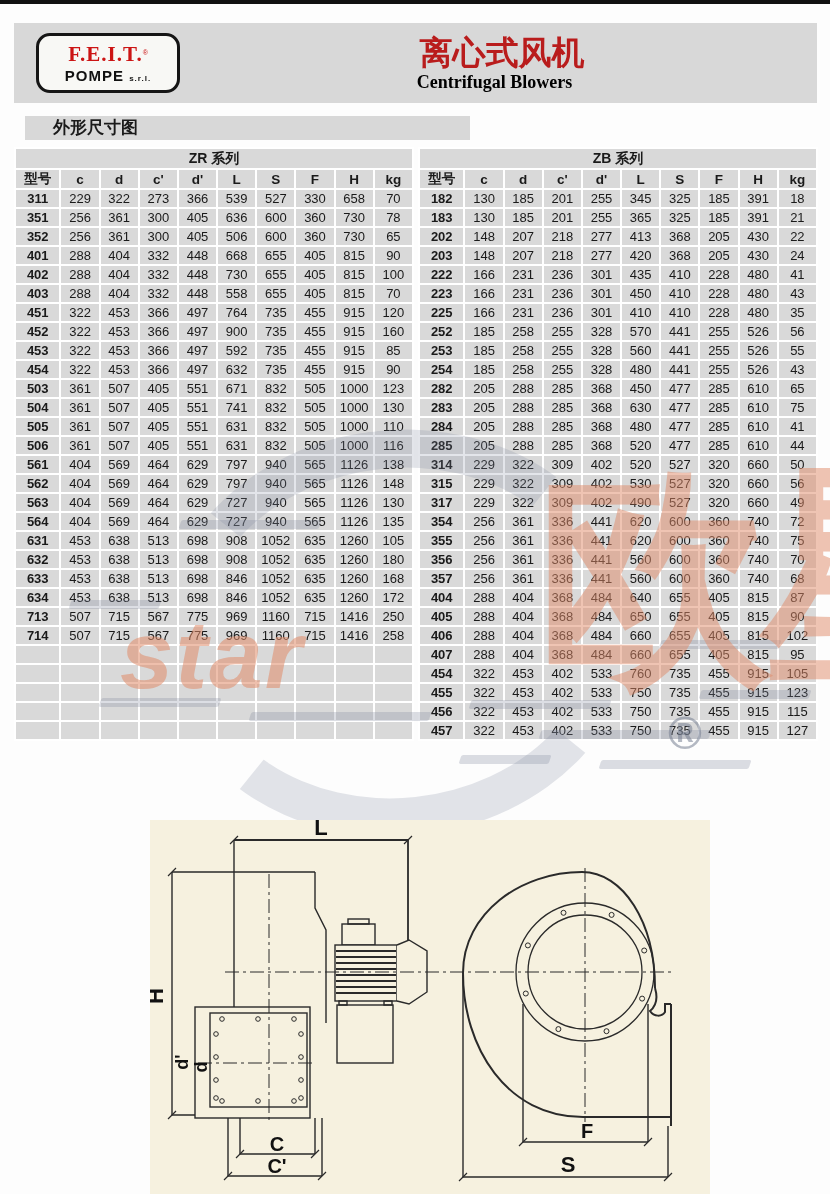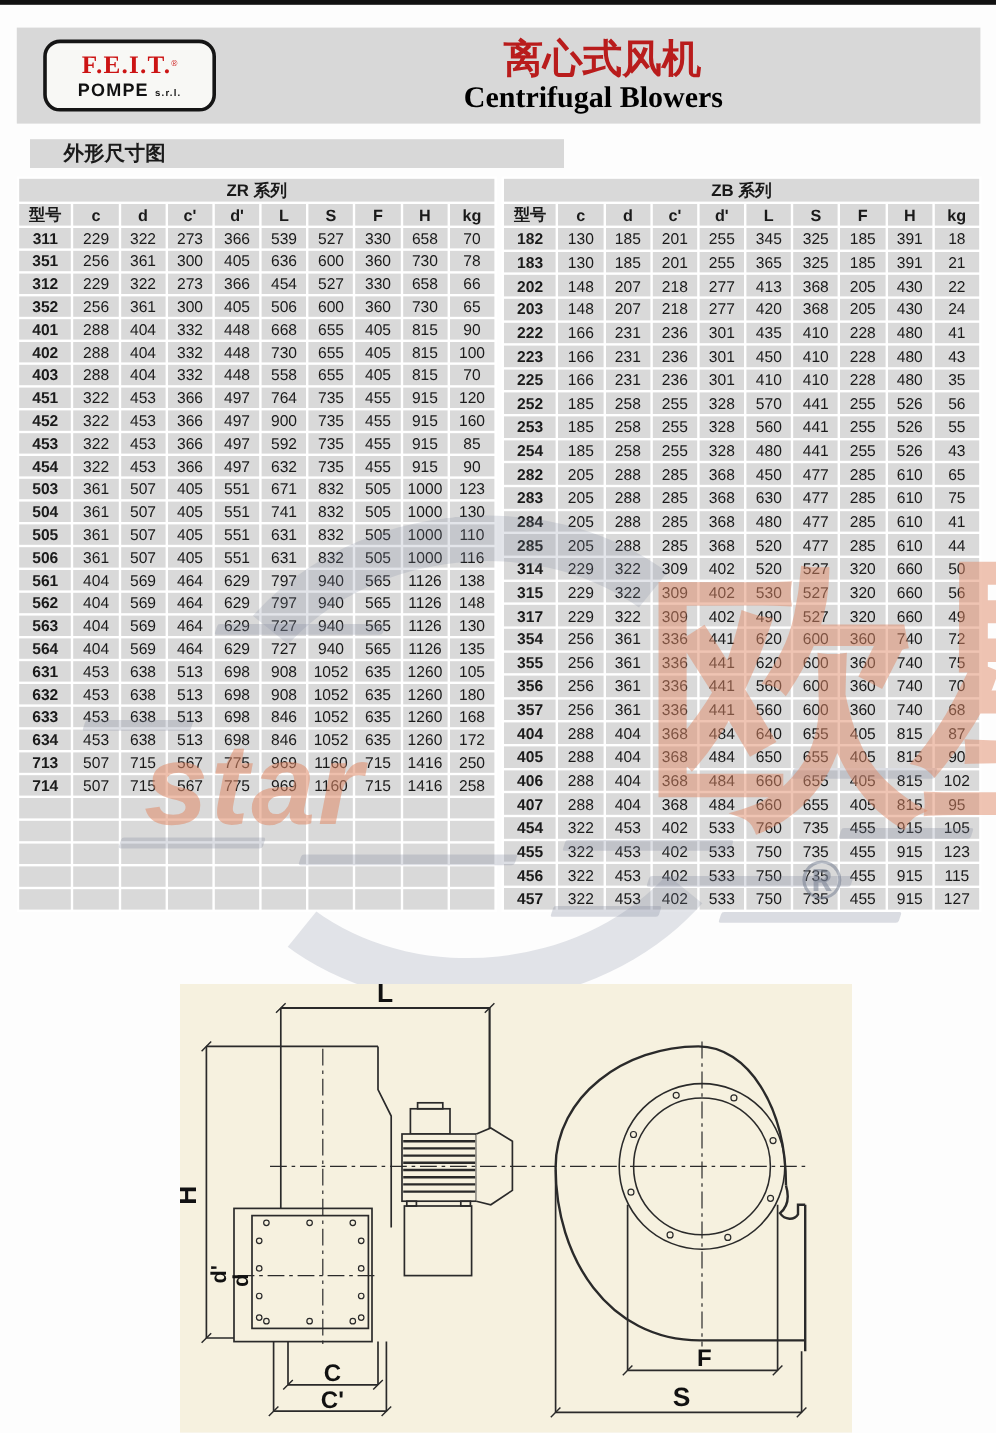--- a/index.html
+++ b/index.html
@@ -11,21 +11,21 @@
   
   .banner{position:absolute;left:14px;top:23px;width:803px;height:80px;background:#d8d8d8;display:flex;align-items:center;}
   .logo-box{margin-left:22px;width:138px;height:54px;background:#f8f8f5;border:3px solid #151515;border-radius:14px;
     display:flex;flex-direction:column;align-items:center;justify-content:center;line-height:1;}
   .logo-feit{font-family:"Liberation Serif",serif;font-weight:bold;font-size:21px;color:#cc1414;letter-spacing:1px;}
   .logo-reg{font-size:7px;color:#cc1414;vertical-align:super;}
   .logo-pompe{font-weight:bold;font-size:15px;color:#111;margin-top:3px;letter-spacing:1px;}
   .logo-srl{font-size:8px;font-weight:bold;color:#111;}
   .titles{flex:1;text-align:center;line-height:1.15;padding-right:40px;}
   .title-cn{font-size:33px;font-weight:bold;color:#b91c1c;padding-left:47px;}
-  .title-en{font-family:"Liberation Serif",serif;font-size:25px;font-weight:bold;color:#000;padding-left:32px;}
+  .title-en{font-family:"Liberation Serif",serif;font-size:18px;font-weight:bold;color:#000;padding-left:32px;}
   
   .section-bar{position:absolute;left:25px;top:116px;width:445px;height:24px;background:#d8d8d8;
     font-size:17px;font-weight:bold;line-height:24px;padding-left:28px;box-sizing:border-box;}
   
   .tables{position:absolute;left:14px;top:147px;width:804px;display:flex;gap:4px;justify-content:space-between;}
   table.dim{border-collapse:separate;border-spacing:2px;width:400px;table-layout:fixed;background:#fff;}
   table.dim th,table.dim td{background:#d9d9d9;text-align:center;vertical-align:middle;
     font-size:13px;height:17px;padding:0;overflow:hidden;white-space:nowrap;}
   table.dim th{font-weight:bold;font-size:13.5px;}
   table.dim th.series{height:19px;font-size:14px;}
@@ -114,32 +114,20 @@
           <td>361</td>
           <td>300</td>
           <td>405</td>
           <td>636</td>
           <td>600</td>
           <td>360</td>
           <td>730</td>
           <td>78</td>
         </tr>
         <tr>
-          <td class="model">312</td>
-          <td>229</td>
-          <td>322</td>
-          <td>273</td>
-          <td>366</td>
-          <td>454</td>
-          <td>527</td>
-          <td>330</td>
-          <td>658</td>
-          <td>66</td>
-        </tr>
-        <tr>
           <td class="model">352</td>
           <td>256</td>
           <td>361</td>
           <td>300</td>
           <td>405</td>
           <td>506</td>
           <td>600</td>
           <td>360</td>
           <td>730</td>
           <td>65</td>

